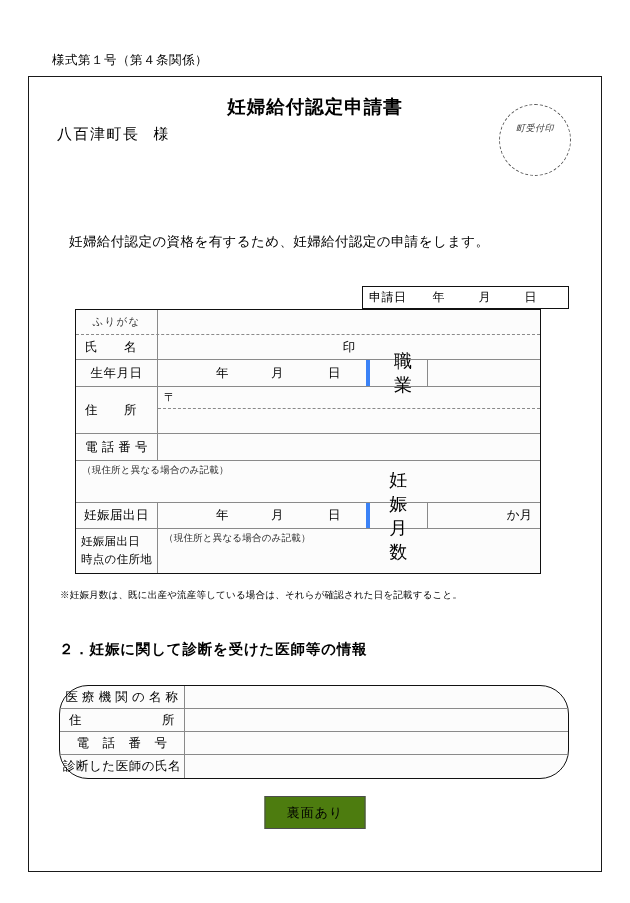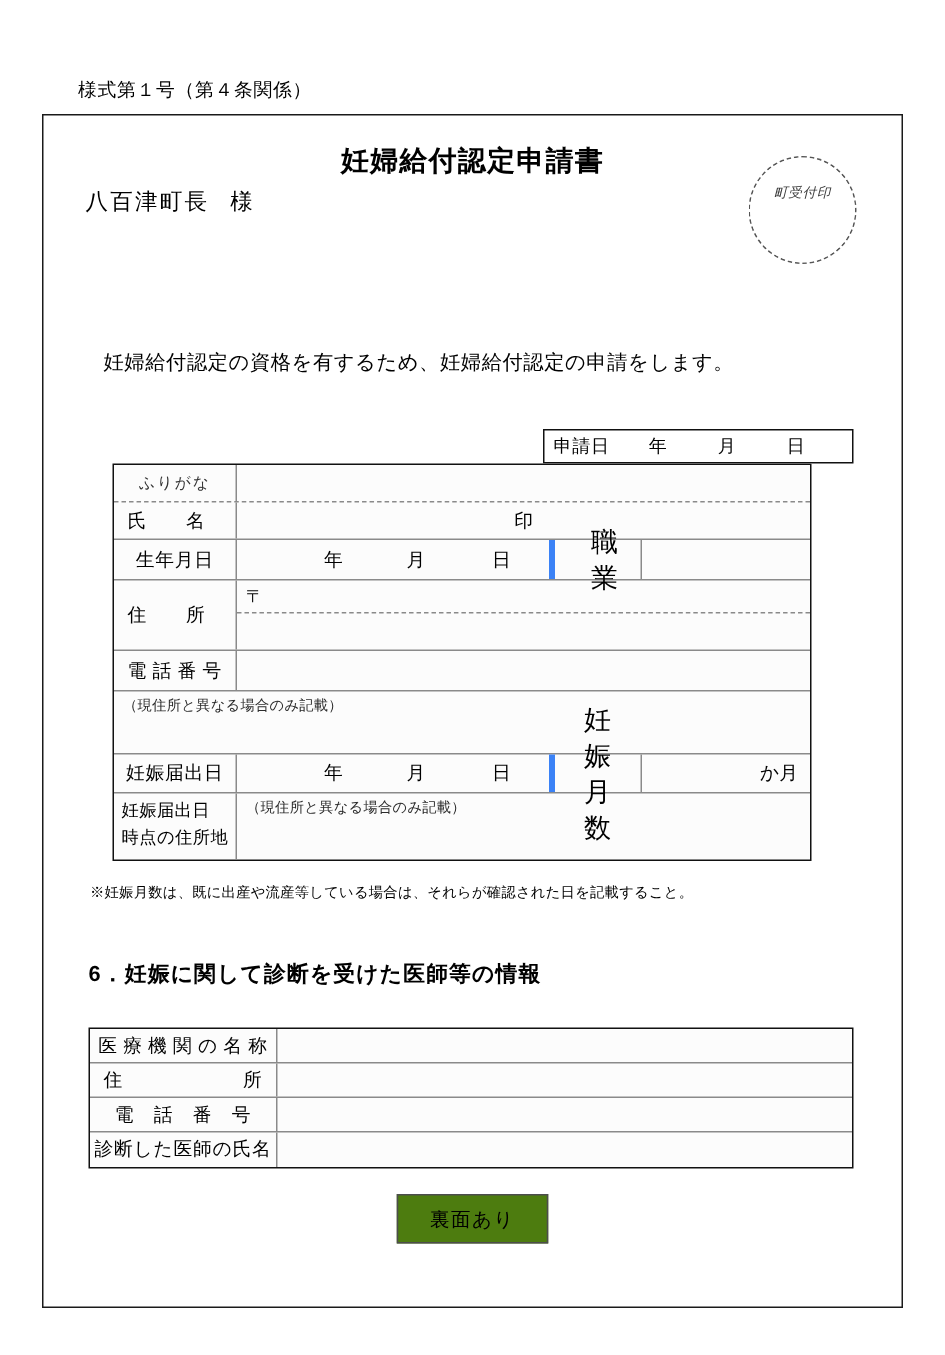--- a/index.html
+++ b/index.html
@@ -272,21 +272,21 @@
   .footnote {
     position: absolute;
     left: 31px;
     top: 512px;
     font-size: 9.5px;
     letter-spacing: 0.2px;
     white-space: nowrap;
   }
 
   
-  #medical-table { left: 30px; top: 608px; width: 510px; }
+  #medical-table { left: 30px; top: 608px; width: 510px; border-radius: 29px; }
   .m-row { height: 23px; }
   .m-lbl { width: 125px; }
 
   
   .back-button {
     position: absolute;
     left: 50%;
     transform: translateX(-50%);
     top: 719px;
     width: 101px;
@@ -398,21 +398,21 @@
         </div>
         <div class="t-cell">
           <span class="note-inline">（現住所と異なる場合のみ記載）</span>
         </div>
       </div>
 
     </div>
 
     <div class="footnote">※妊娠月数は、既に出産や流産等している場合は、それらが確認された日を記載すること。</div>
 
-    <div class="section-heading section-2">6．妊娠に関して診断を受けた医師等の情報</div>
+    <div class="section-heading section-2">２．妊娠に関して診断を受けた医師等の情報</div>
 
     <div class="tbl" id="medical-table">
       <div class="t-row m-row">
         <div class="t-label m-lbl">医 療 機 関 の 名 称</div>
         <div class="t-cell"></div>
       </div>
       <div class="t-row m-row">
         <div class="t-label m-lbl spread">
           <span>住</span>
           <span>所</span>

